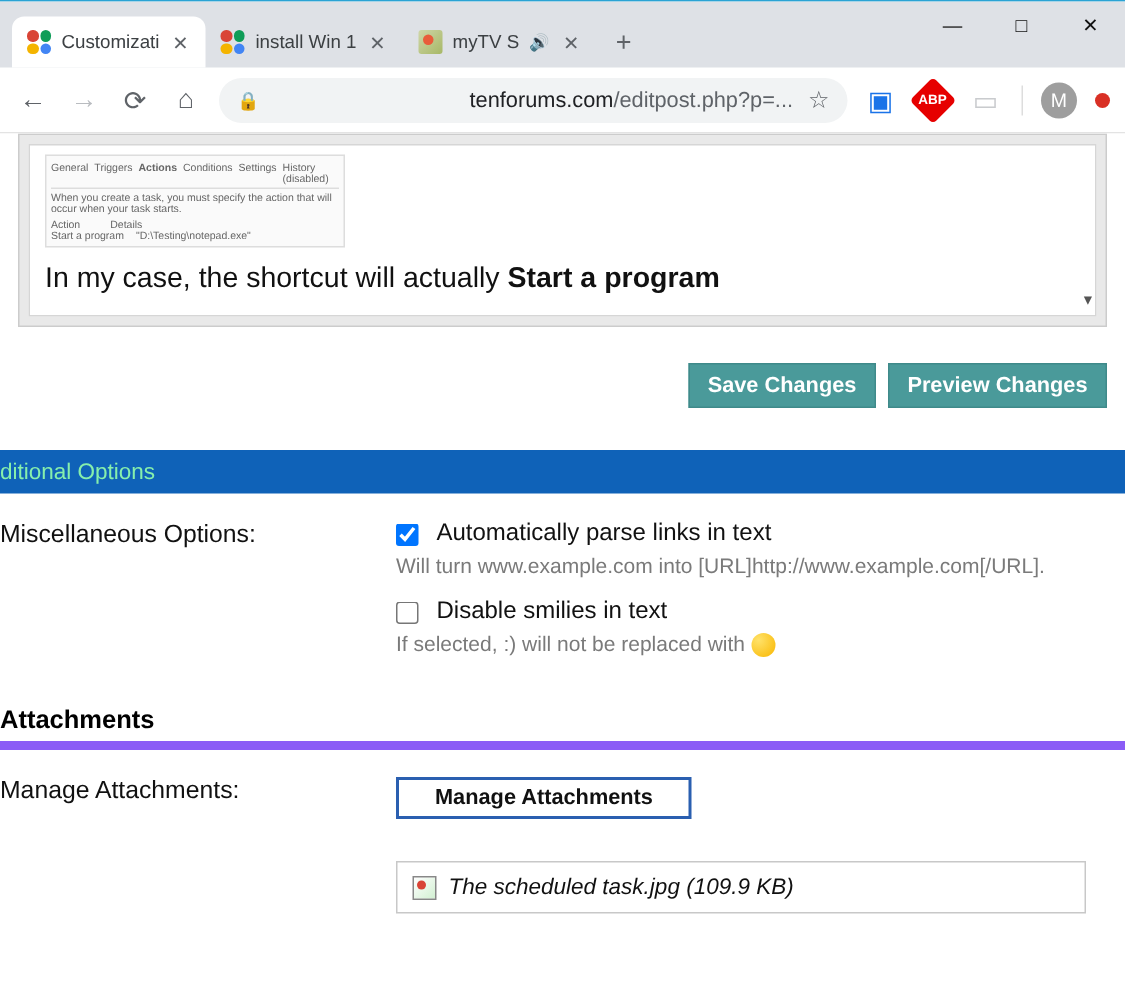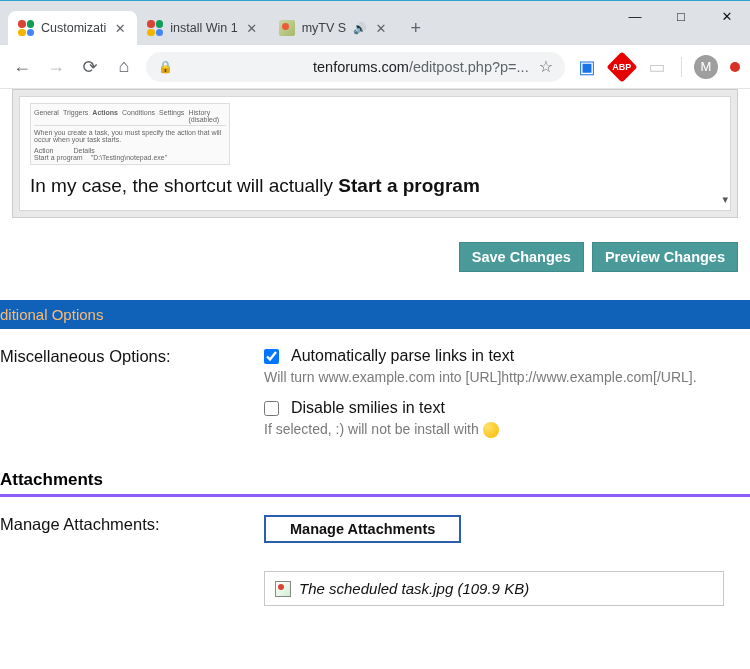--- a/index.html
+++ b/index.html
@@ -129,33 +129,33 @@
   .action-row {
     display:flex; justify-content:flex-end; gap:8px;
     padding: 24px 12px 28px 0;
   }
   .btn-teal {
     background:#4a9a9a; color:#fff; border:none;
     padding: 6px 12px; font-size:14.5px; font-weight:600;
     border:1px solid #3f8a8a;
   }
   .section-header {
-    background:#0f62b8; color:#fdba74;
+    background:#0f62b8; color:#86efac;
     font-size:15px; padding:6px 0 6px 0;
     font-weight:400;
   }
   .section-body { padding: 18px 0 0 0; }
   .opt-row { display:flex; padding: 0 0 12px 0; }
   .opt-label { width: 264px; font-size:16.5px; color:#111; }
   .opt-content { flex:1; font-size:16px; color:#111; }
   .chk-line { display:flex; align-items:center; gap:12px; margin-bottom:4px;}
   .chk-line input{width:15px;height:15px;}
   .opt-desc { font-size:14px; color:#7a7a7a; margin-bottom:14px; }
   .smiley{display:inline-block;width:16px;height:16px;background:radial-gradient(circle at 30% 30%, #ffe26a, #f9b700);border-radius:50%;vertical-align:middle;position:relative;}
-  .attach-header { font-size:17px; font-weight:600; border-bottom:3px solid #8b5cf6; padding:6px 0 4px 0; margin-bottom:18px;}
+  .attach-header { font-size:17px; font-weight:600; border-bottom:6px solid #8b5cf6; padding:6px 0 4px 0; margin-bottom:18px;}
   .manage-btn {
     background:#fff; border:2px solid #2a5fb0; color:#111;
     padding:4px 24px; font-size:14.5px; font-weight:700;
   }
   .attach-box {
     margin-top:28px; border:1px solid #c8c8c8; padding:8px 10px;
     display:flex; align-items:center; gap:8px; width:460px;
     font-size:15px; color:#111;font-style:italic;
   }
   .att-icon{width:16px;height:16px;border:1px solid #888;background:linear-gradient(135deg,#fff,#d2f0d2);position:relative;}
@@ -269,21 +269,21 @@
         <div class="chk-line">
           <input type="checkbox" checked="" style="">
           <span>Automatically parse links in text</span>
         </div>
         <div class="opt-desc">Will turn www.example.com into [URL]http://www.example.com[/URL].</div>
         <div class="chk-line">
           <input type="checkbox" style="">
           <span>Disable smilies in text</span>
         </div>
         <div class="opt-desc">
-          <span>If selected, :) will not be install with </span><span class="smiley"></span>
+          <span>If selected, :) will not be replaced with </span><span class="smiley"></span>
         </div>
       </div>
     </div>
 
     <div class="attach-header">Attachments</div>
 
     <div class="opt-row">
       <div class="opt-label">Manage Attachments:</div>
       <div class="opt-content">
         <button class="manage-btn">Manage Attachments</button>

